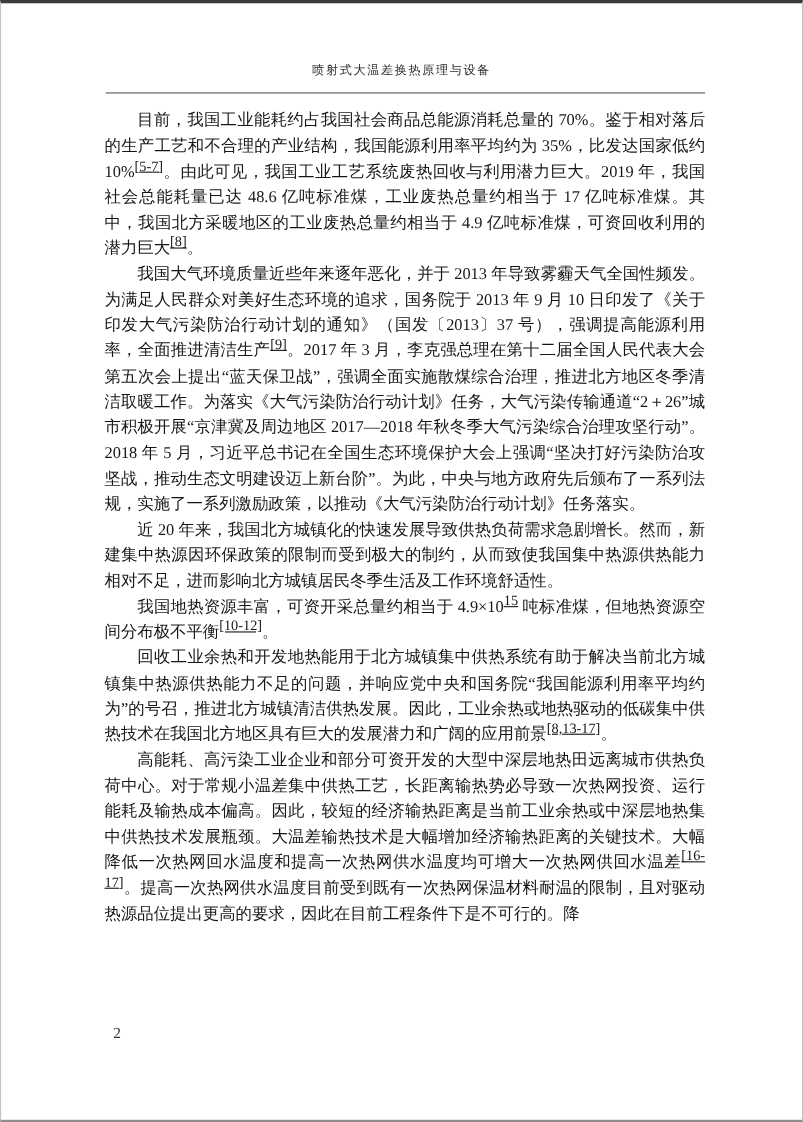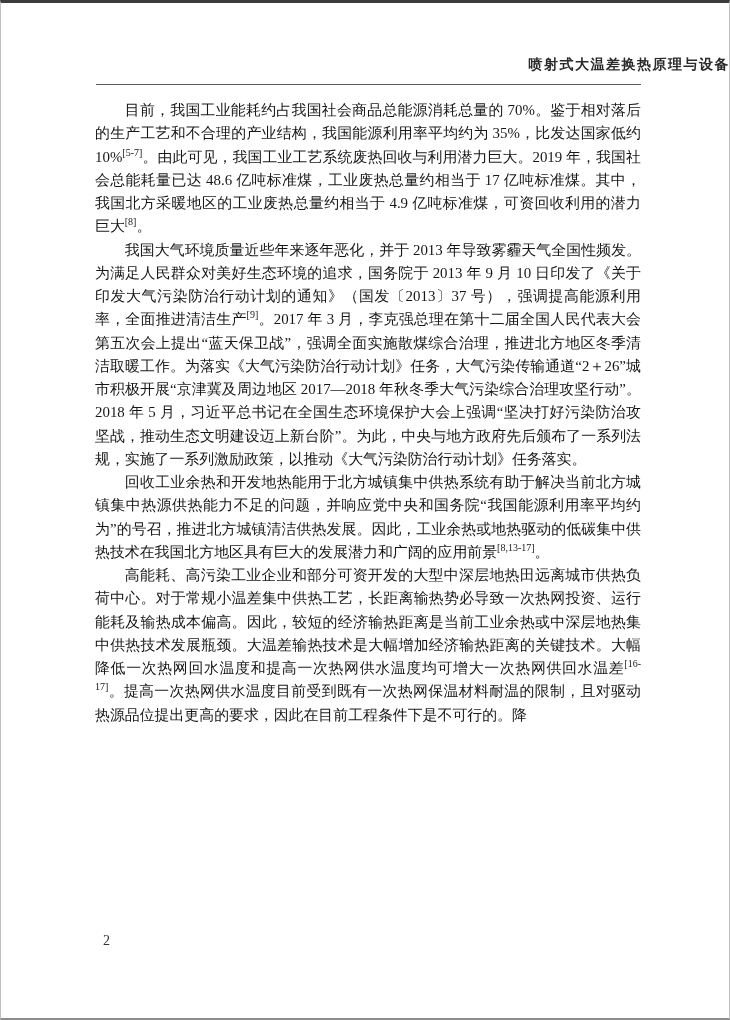--- a/index.html
+++ b/index.html
@@ -20,23 +20,23 @@
     border-left: 1px solid #c2c2c2;
     border-right: 1px solid #c2c2c2;
     border-top: 3px solid #3c3c3c;
     border-bottom: 2px solid #8d8d8d;
   }
   .running-head {
     position: absolute;
     top: 56px;
     left: 0;
     width: 100%;
-    text-align: right;
-    font-size: 14px;
-    font-weight: 700;
+    text-align: center;
+    font-size: 11px;
+    font-weight: 400;
     letter-spacing: 1.5px;
     color: #2a2a2a;
   }
   .head-rule {
     position: absolute;
     top: 84px;
     left: 96px;
     width: 545px;
     height: 0;
     border-top: 1.5px solid #5a5a5a;
@@ -50,24 +50,25 @@
     line-height: 23.25px;
     text-align: justify;
     color: #161616;
   }
   .body-text p {
     margin: 0;
     padding: 0;
     text-indent: 2em;
   }
   .body-text sup {
-    font-size: 10px;
+    font-size: 13px;
     line-height: 0;
     vertical-align: super;
     letter-spacing: 0;
+    text-decoration: underline;
   }
   .page-number {
     position: absolute;
     top: 933px;
     left: 103px;
     font-size: 14px;
     color: #333333;
   }
 </style>
 </head>
@@ -75,17 +76,19 @@
 
 <div class="page-frame"></div>
 
 <div class="running-head">喷射式大温差换热原理与设备</div>
 
 <div class="head-rule"></div>
 
 <div class="body-text">
     <p><span>目前，我国工业能耗约占我国社会商品总能源消耗总量的 70%。鉴于相对落后的生产工艺和不合理的产业结构，我国能源利用率平均约为 35%，比发达国家低约 10%</span><sup>[5-7]</sup><span>。由此可见，我国工业工艺系统废热回收与利用潜力巨大。2019 年，我国社会总能耗量已达 48.6 亿吨标准煤，工业废热总量约相当于 17 亿吨标准煤。其中，我国北方采暖地区的工业废热总量约相当于 4.9 亿吨标准煤，可资回收利用的潜力巨大</span><sup>[8]</sup><span>。</span></p>
     <p><span>我国大气环境质量近些年来逐年恶化，并于 2013 年导致雾霾天气全国性频发。为满足人民群众对美好生态环境的追求，国务院于 2013 年 9 月 10 日印发了《关于印发大气污染防治行动计划的通知》（国发〔2013〕37 号），强调提高能源利用率，全面推进清洁生产</span><sup>[9]</sup><span>。2017 年 3 月，李克强总理在第十二届全国人民代表大会第五次会上提出“蓝天保卫战”，强调全面实施散煤综合治理，推进北方地区冬季清洁取暖工作。为落实《大气污染防治行动计划》任务，大气污染传输通道“2＋26”城市积极开展“京津冀及周边地区 2017—2018 年秋冬季大气污染综合治理攻坚行动”。2018 年 5 月，习近平总书记在全国生态环境保护大会上强调“坚决打好污染防治攻坚战，推动生态文明建设迈上新台阶”。为此，中央与地方政府先后颁布了一系列法规，实施了一系列激励政策，以推动《大气污染防治行动计划》任务落实。</span></p>
+    <p><span>近 20 年来，我国北方城镇化的快速发展导致供热负荷需求急剧增长。然而，新建集中热源因环保政策的限制而受到极大的制约，从而致使我国集中热源供热能力相对不足，进而影响北方城镇居民冬季生活及工作环境舒适性。</span></p>
+    <p><span>我国地热资源丰富，可资开采总量约相当于 4.9×10</span><sup>15</sup><span> 吨标准煤，但地热资源空间分布极不平衡</span><sup>[10-12]</sup><span>。</span></p>
     <p><span>回收工业余热和开发地热能用于北方城镇集中供热系统有助于解决当前北方城镇集中热源供热能力不足的问题，并响应党中央和国务院“我国能源利用率平均约为”的号召，推进北方城镇清洁供热发展。因此，工业余热或地热驱动的低碳集中供热技术在我国北方地区具有巨大的发展潜力和广阔的应用前景</span><sup>[8,13-17]</sup><span>。</span></p>
     <p><span>高能耗、高污染工业企业和部分可资开发的大型中深层地热田远离城市供热负荷中心。对于常规小温差集中供热工艺，长距离输热势必导致一次热网投资、运行能耗及输热成本偏高。因此，较短的经济输热距离是当前工业余热或中深层地热集中供热技术发展瓶颈。大温差输热技术是大幅增加经济输热距离的关键技术。大幅降低一次热网回水温度和提高一次热网供水温度均可增大一次热网供回水温差</span><sup>[16-17]</sup><span>。提高一次热网供水温度目前受到既有一次热网保温材料耐温的限制，且对驱动热源品位提出更高的要求，因此在目前工程条件下是不可行的。降</span></p>
   </div>
 
 <div class="page-number">2</div>
 
 </body></html>

